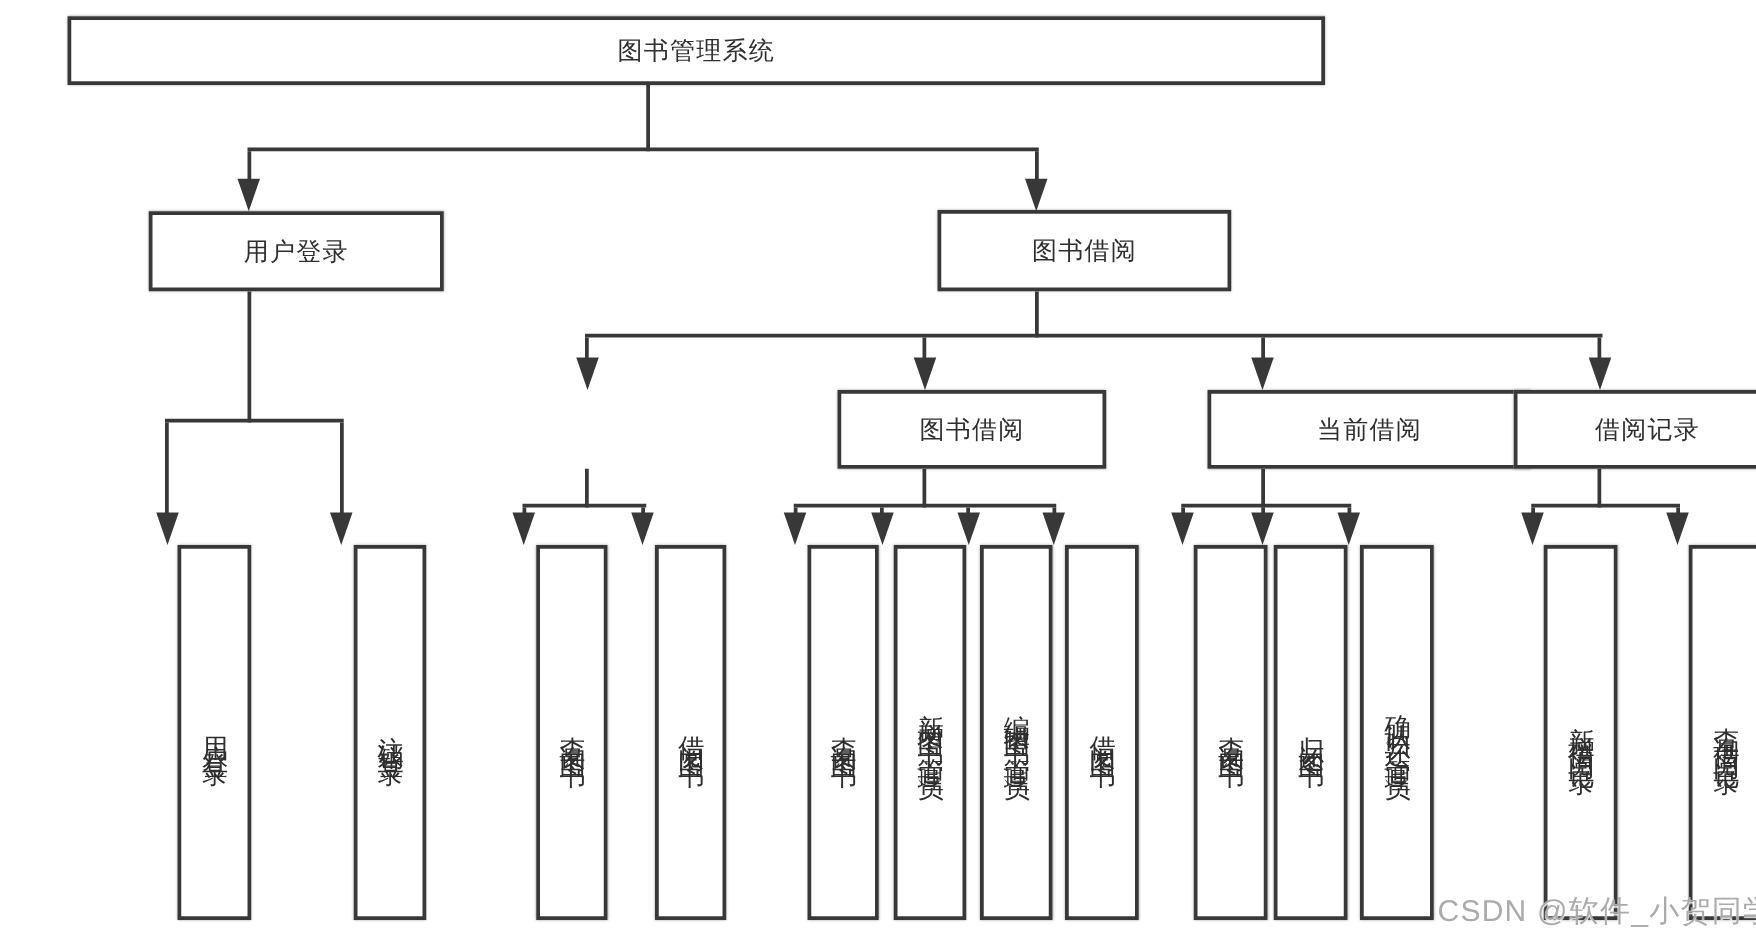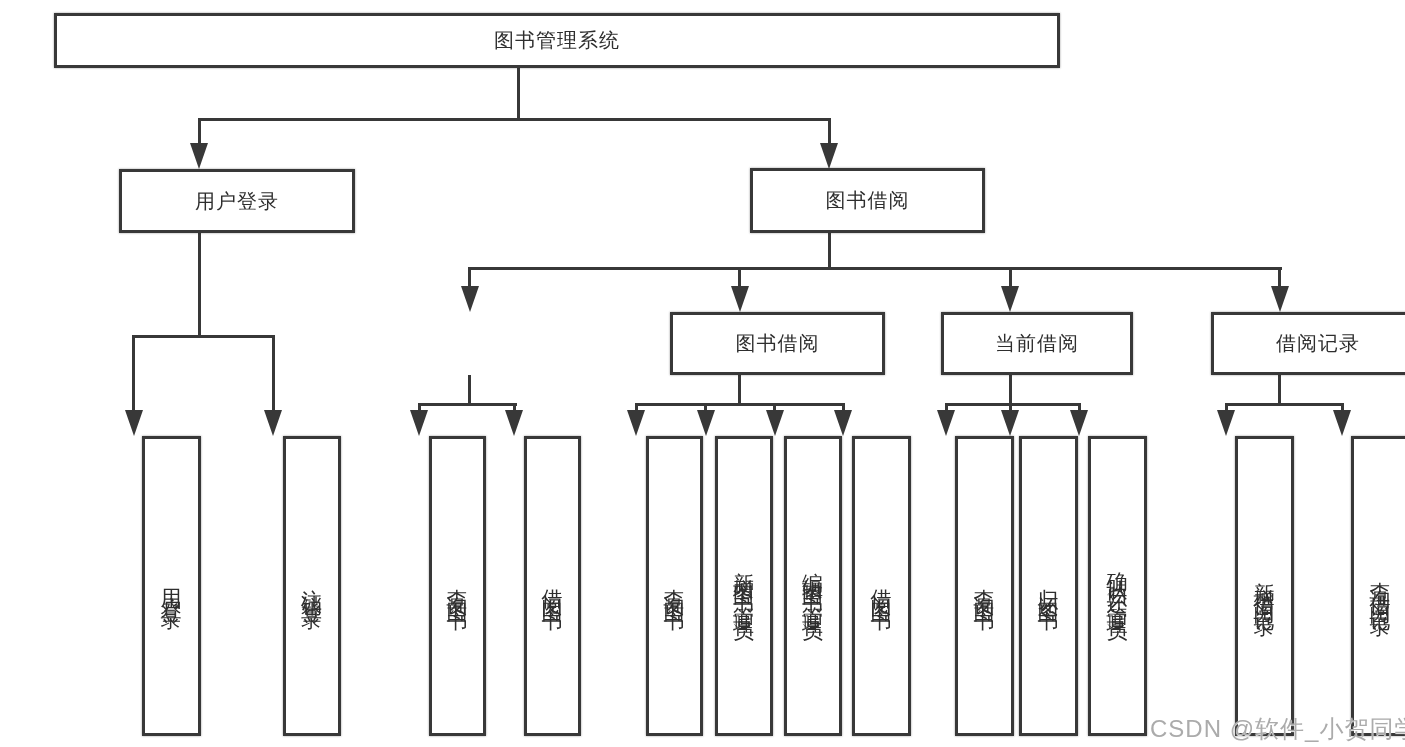--- a/index.html
+++ b/index.html
@@ -32,21 +32,21 @@
     border-left:9px solid transparent;border-right:9px solid transparent;
     border-top:26px solid var(--line);
   }
 
   
   #root-box   {left:16px;  top:13px;  width:1006px;height:55px;}
   #n-login    {left:81px;  top:169px; width:236px; height:64px;}
   #n-bookmgmt {left:712px; top:168px; width:235px; height:65px;}
   #n-newrec   {left:363px; top:312px; width:214px; height:63px;}
   #n-borrow   {left:632px; top:312px; width:215px; height:63px;}
-  #n-current  {left:903px; top:312px; width:192px; height:63px;}
+  #n-current  {left:928px; top:312px; width:259px; height:63px;}
   #n-records  {left:1173px;top:312px; width:214px; height:63px;}
 
   .leaf{top:436px;height:300px;}
   #l-login1{left:104px;width:59px;} #l-login2{left:245px;width:58px;}
   #l-nb1{left:391px;width:57px;}   #l-nb2{left:486px;width:57px;}
   #l-bw1{left:608px;width:57px;}   #l-bw2{left:677px;width:58px;}
   #l-bw3{left:746px;width:58px;}   #l-bw4{left:814px;width:59px;}
   #l-cu1{left:917px;width:59px;}   #l-cu2{left:981px;width:59px;}
   #l-cu3{left:1050px;width:59px;}
   #l-re1{left:1197px;width:59px;}  #l-re2{left:1313px;width:59px;}

